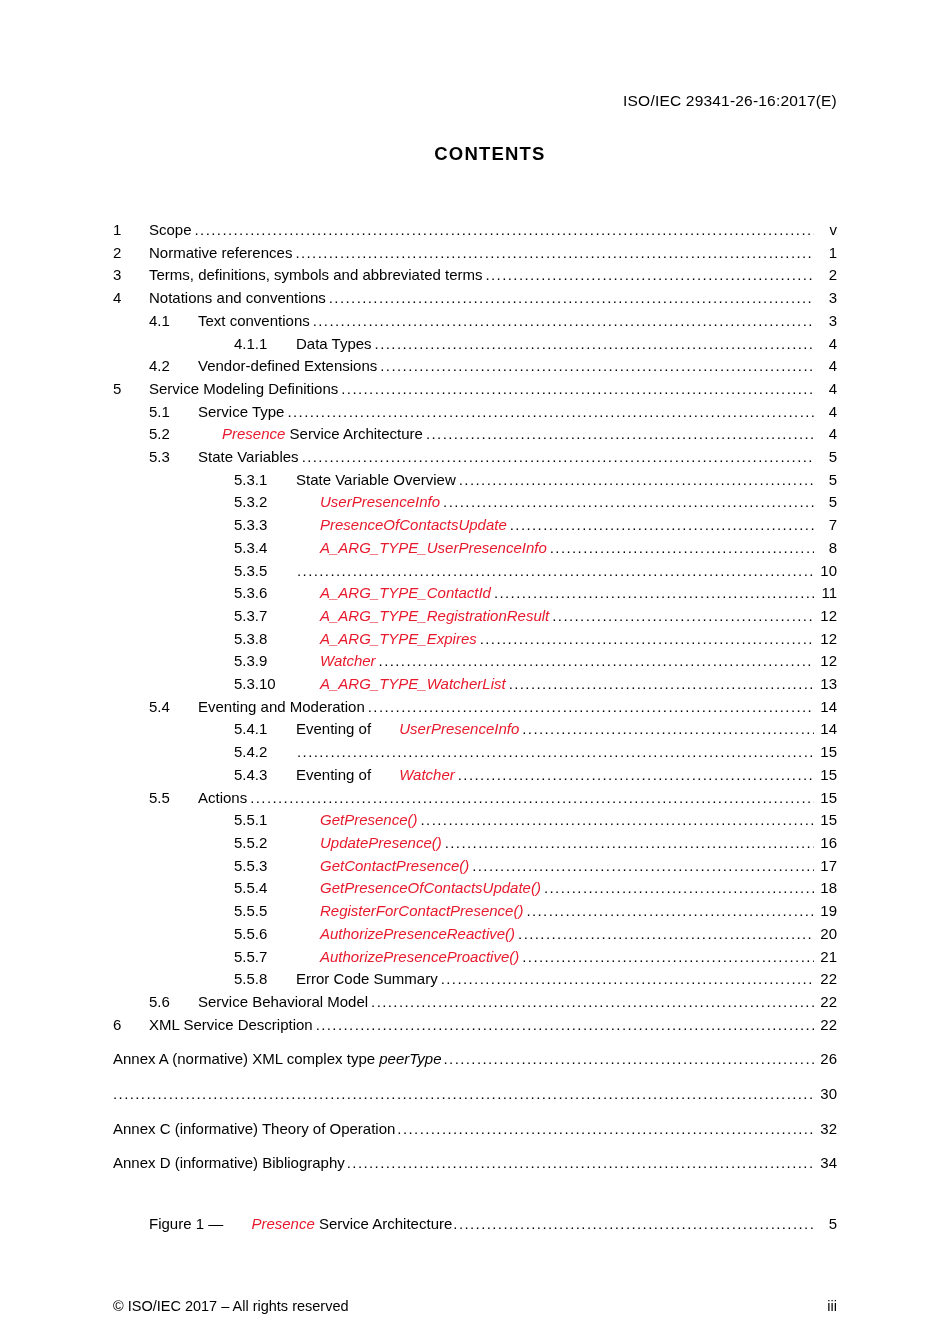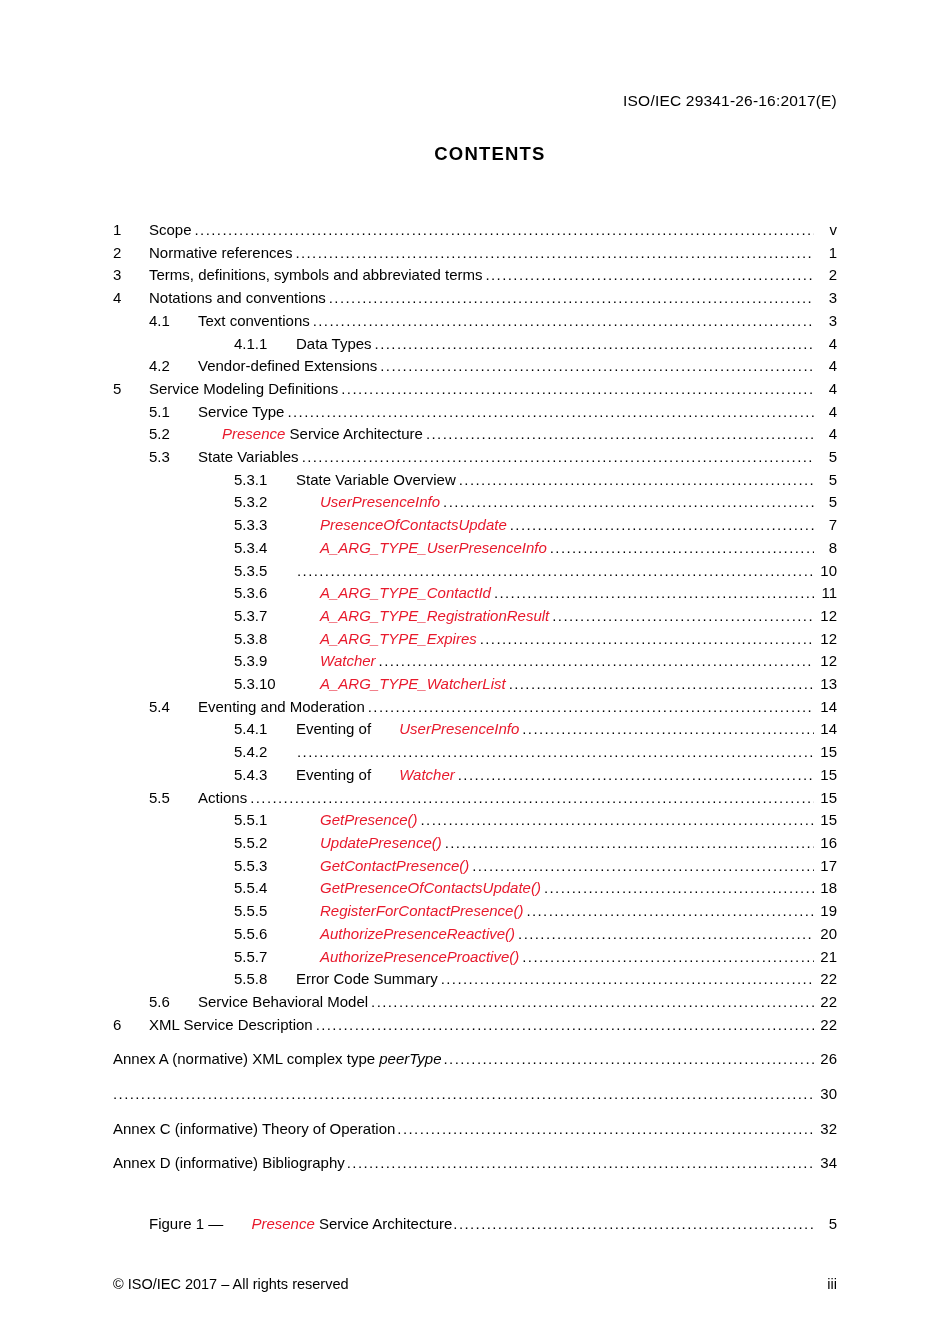--- a/index.html
+++ b/index.html
@@ -121,21 +121,21 @@
   .figure-row .dots {
     flex: 1 1 auto;
     overflow: hidden;
     white-space: nowrap;
     letter-spacing: 1.4px;
     margin: 0 1px;
   }
   .figure-row .pg { flex: 0 0 auto; min-width: 22px; text-align: right;}
   .footer {
     position: absolute;
-    bottom: 52px;
+    bottom: 30px;
     left: 113px;
     width: 724px;
     display: flex;
     justify-content: space-between;
     font-size: 14.5px;
   }
 </style>
 </head>
 <body>
 

